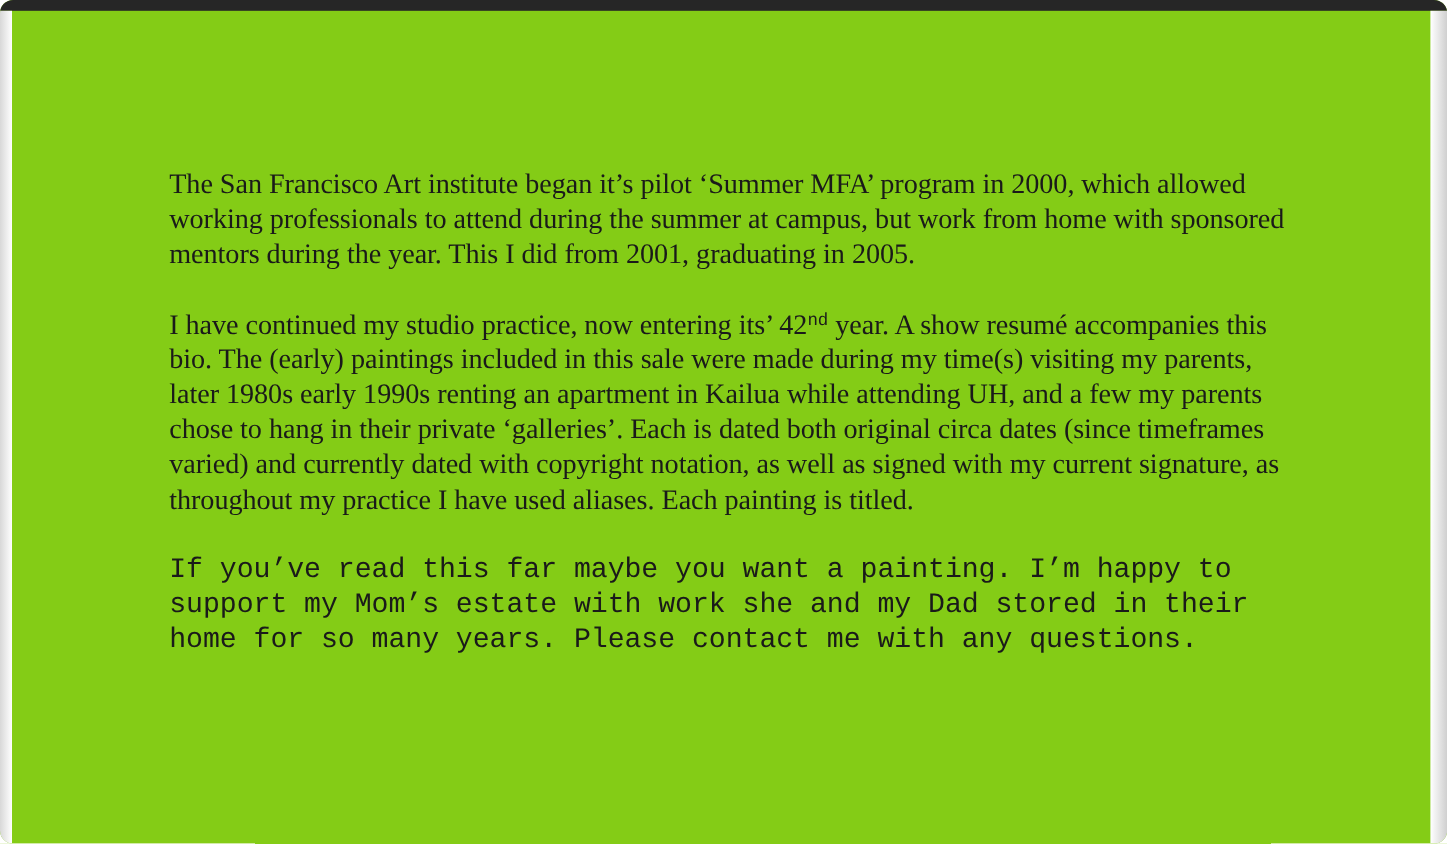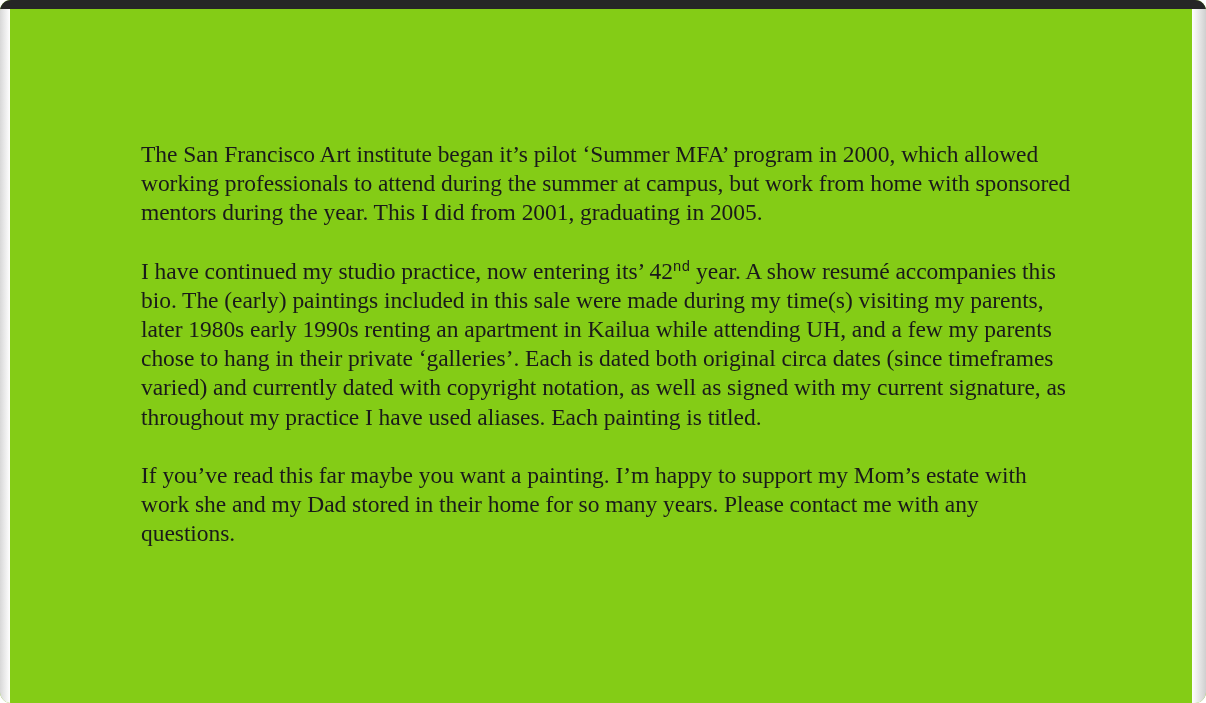--- a/index.html
+++ b/index.html
@@ -51,20 +51,21 @@
   .para {
     font-family: "Liberation Serif", serif;
     font-size: 23.5px;
     line-height: 29.2px;
     color: #1a1a1a;
     margin: 0 0 29px 0;
     letter-spacing: -0.05px;
   }
   .para:last-child {
     margin-bottom: 0;
+    font-family: Liberation Mono, monospace;
   }
   sup {
     font-size: 0.62em;
     vertical-align: 0.52em;
     line-height: 0;
     font-family: Liberation Mono, monospace;
   }
 </style>
 </head>
 <body>

